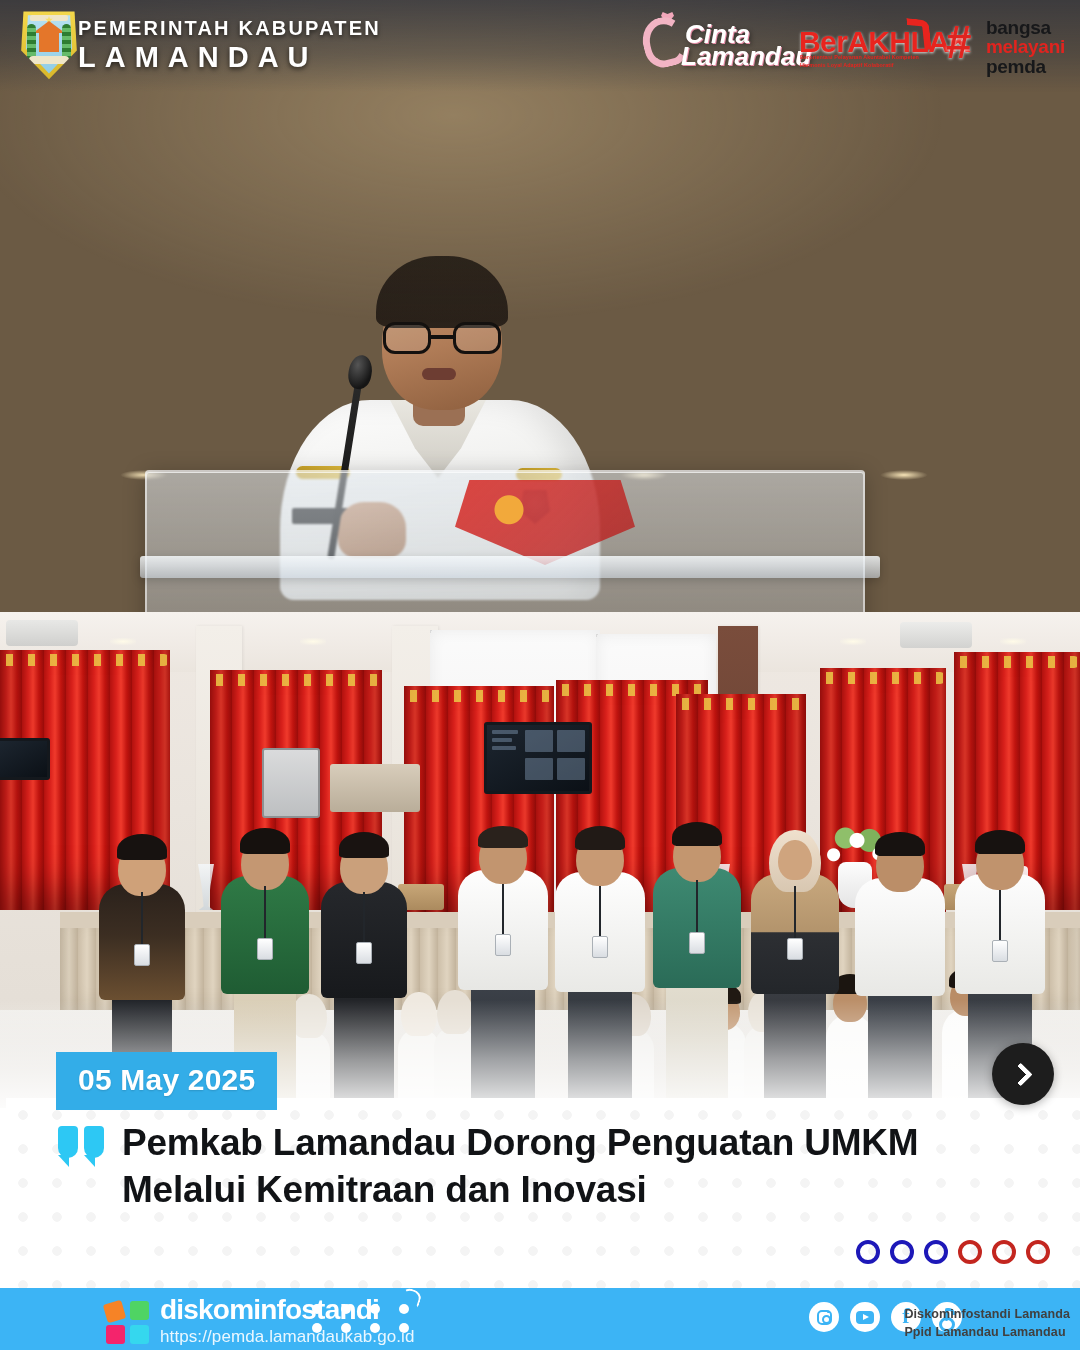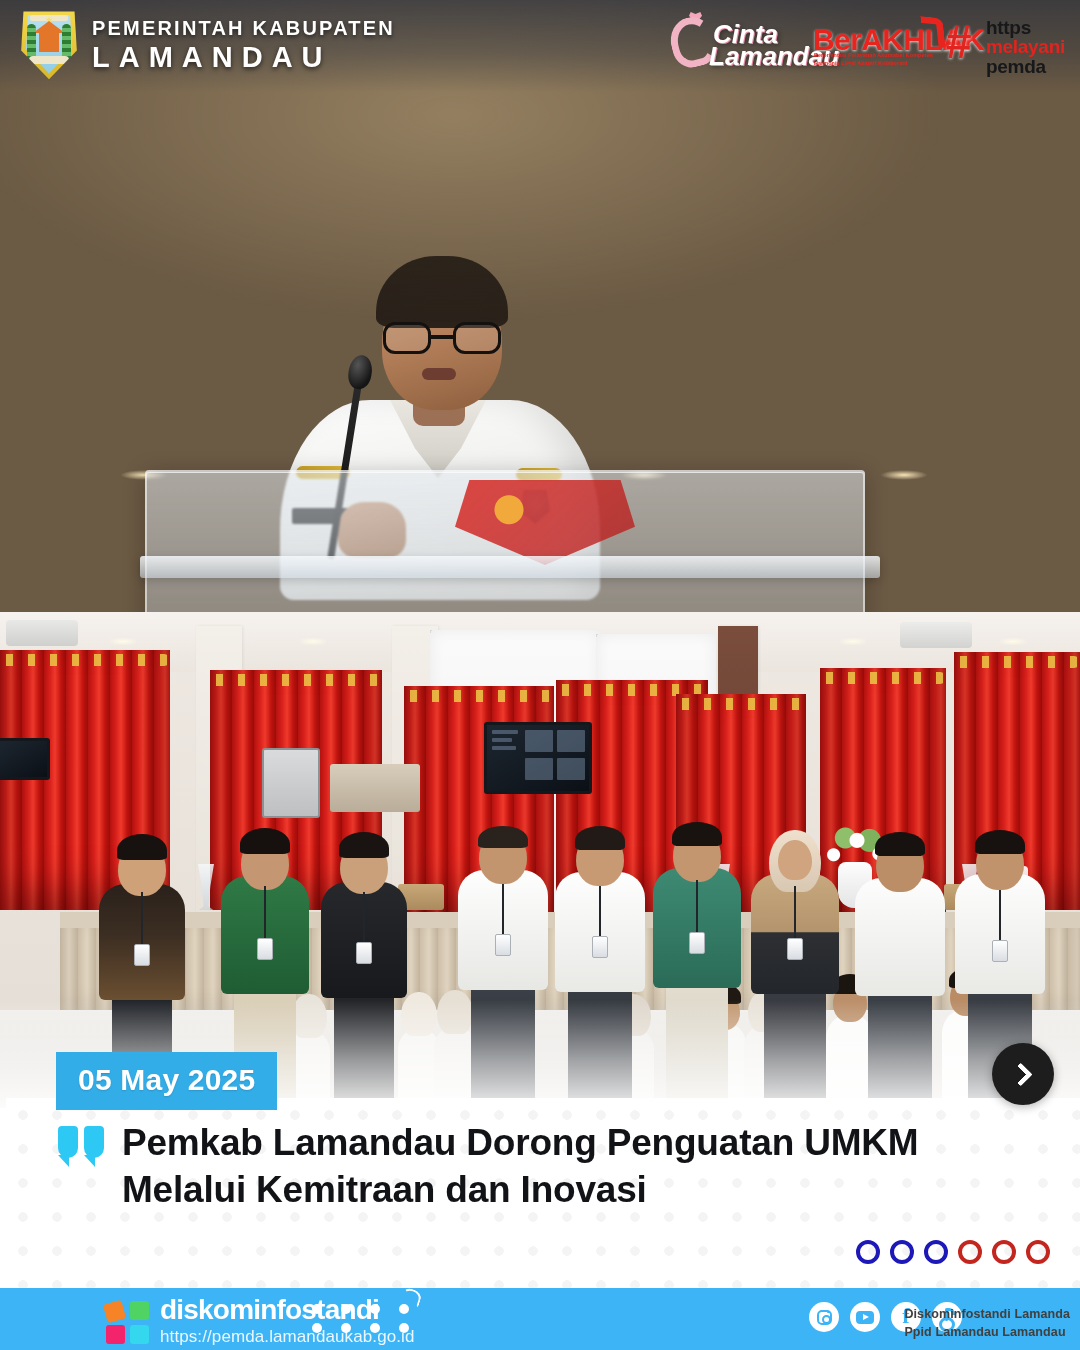--- a/index.html
+++ b/index.html
@@ -303,21 +303,21 @@
 
   
   .header {
     position: absolute; left:0; top:0; width:1080px; height:92px;
     z-index: 40;
   }
   .header::before{
     content:""; position:absolute; inset:0;
     background: linear-gradient(180deg, rgba(28,38,58,.58) 0%, rgba(30,40,58,.30) 60%, rgba(30,40,58,0) 100%);
   }
-  .brand { position:absolute; left:20px; top:10px; display:flex; align-items:center; gap:14px; }
+  .brand { position:absolute; left:20px; top:10px; display:flex; align-items:center; }
   .crest {
     position:relative; width:58px; height:70px;
     background: linear-gradient(180deg,#f4d84b,#d8b62a);
     clip-path: polygon(6% 2%, 94% 2%, 98% 58%, 50% 99%, 2% 58%);
     filter: drop-shadow(0 1px 2px rgba(0,0,0,.5));
   }
   .crest-in {
     position:absolute; left:5px; top:4px; width:48px; height:60px;
     background: linear-gradient(180deg,#b8e2f2,#8fcde6);
     clip-path: polygon(6% 2%, 94% 2%, 98% 58%, 50% 99%, 2% 58%);
@@ -352,21 +352,21 @@
     color:#fff; font-size:20px; font-weight:700; letter-spacing:2.2px;
     text-shadow: 0 2px 4px rgba(0,0,0,.6);
   }
   .brand-main {
     color:#fff; font-size:29px; font-weight:800; letter-spacing:9px; margin-top:5px;
     text-shadow: 0 2px 5px rgba(0,0,0,.65);
   }
 
   .header-logos {
     position:absolute; right:14px; top:9px;
-    display:flex; align-items:flex-start; 
+    display:flex; align-items:flex-end; gap:14px;
   }
   .logo-cinta { position:relative; width:140px; height:64px; }
   .cinta-hand {
     position:absolute; left:0; top:8px; width:44px; height:50px;
     border: 7px solid #f2b4c4; border-radius: 50% 50% 42% 42%;
     border-right-color: transparent;
     transform: rotate(-14deg);
   }
   .cinta-heart {
     position:absolute; left:18px; top:2px; width:13px; height:13px; background:#f2a7bb;
@@ -769,21 +769,21 @@
 
       <div class="logo-akhlak">
         <div class="akhlak-main">BerAKHLAK</div>
         <div class="akhlak-swoosh"></div>
         <div class="akhlak-sub">Berorientasi Pelayanan Akuntabel Kompeten Harmonis Loyal Adaptif Kolaboratif</div>
       </div>
 
       <div class="logo-bangga">
         <div class="bangga-hash">#</div>
         <div class="bangga-lines">
-          <div class="bl1">https</div>
+          <div class="bl1">bangsa</div>
           <div class="bl2">melayani</div>
           <div class="bl3">pemda</div>
         </div>
       </div>
     </div>
   </div>
 
   <div class="date-badge">05 May 2025</div>
 
   <div class="next-btn">

